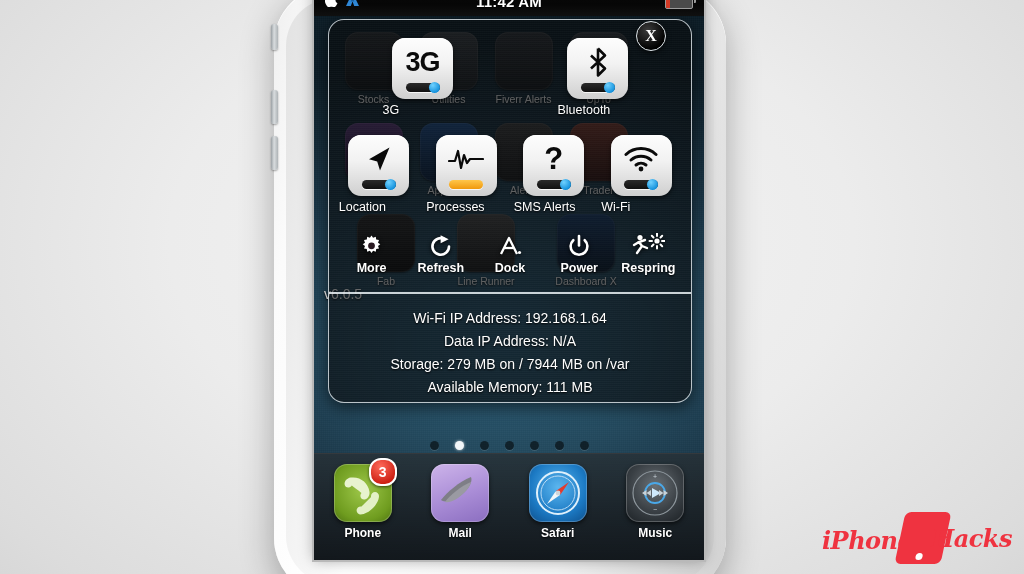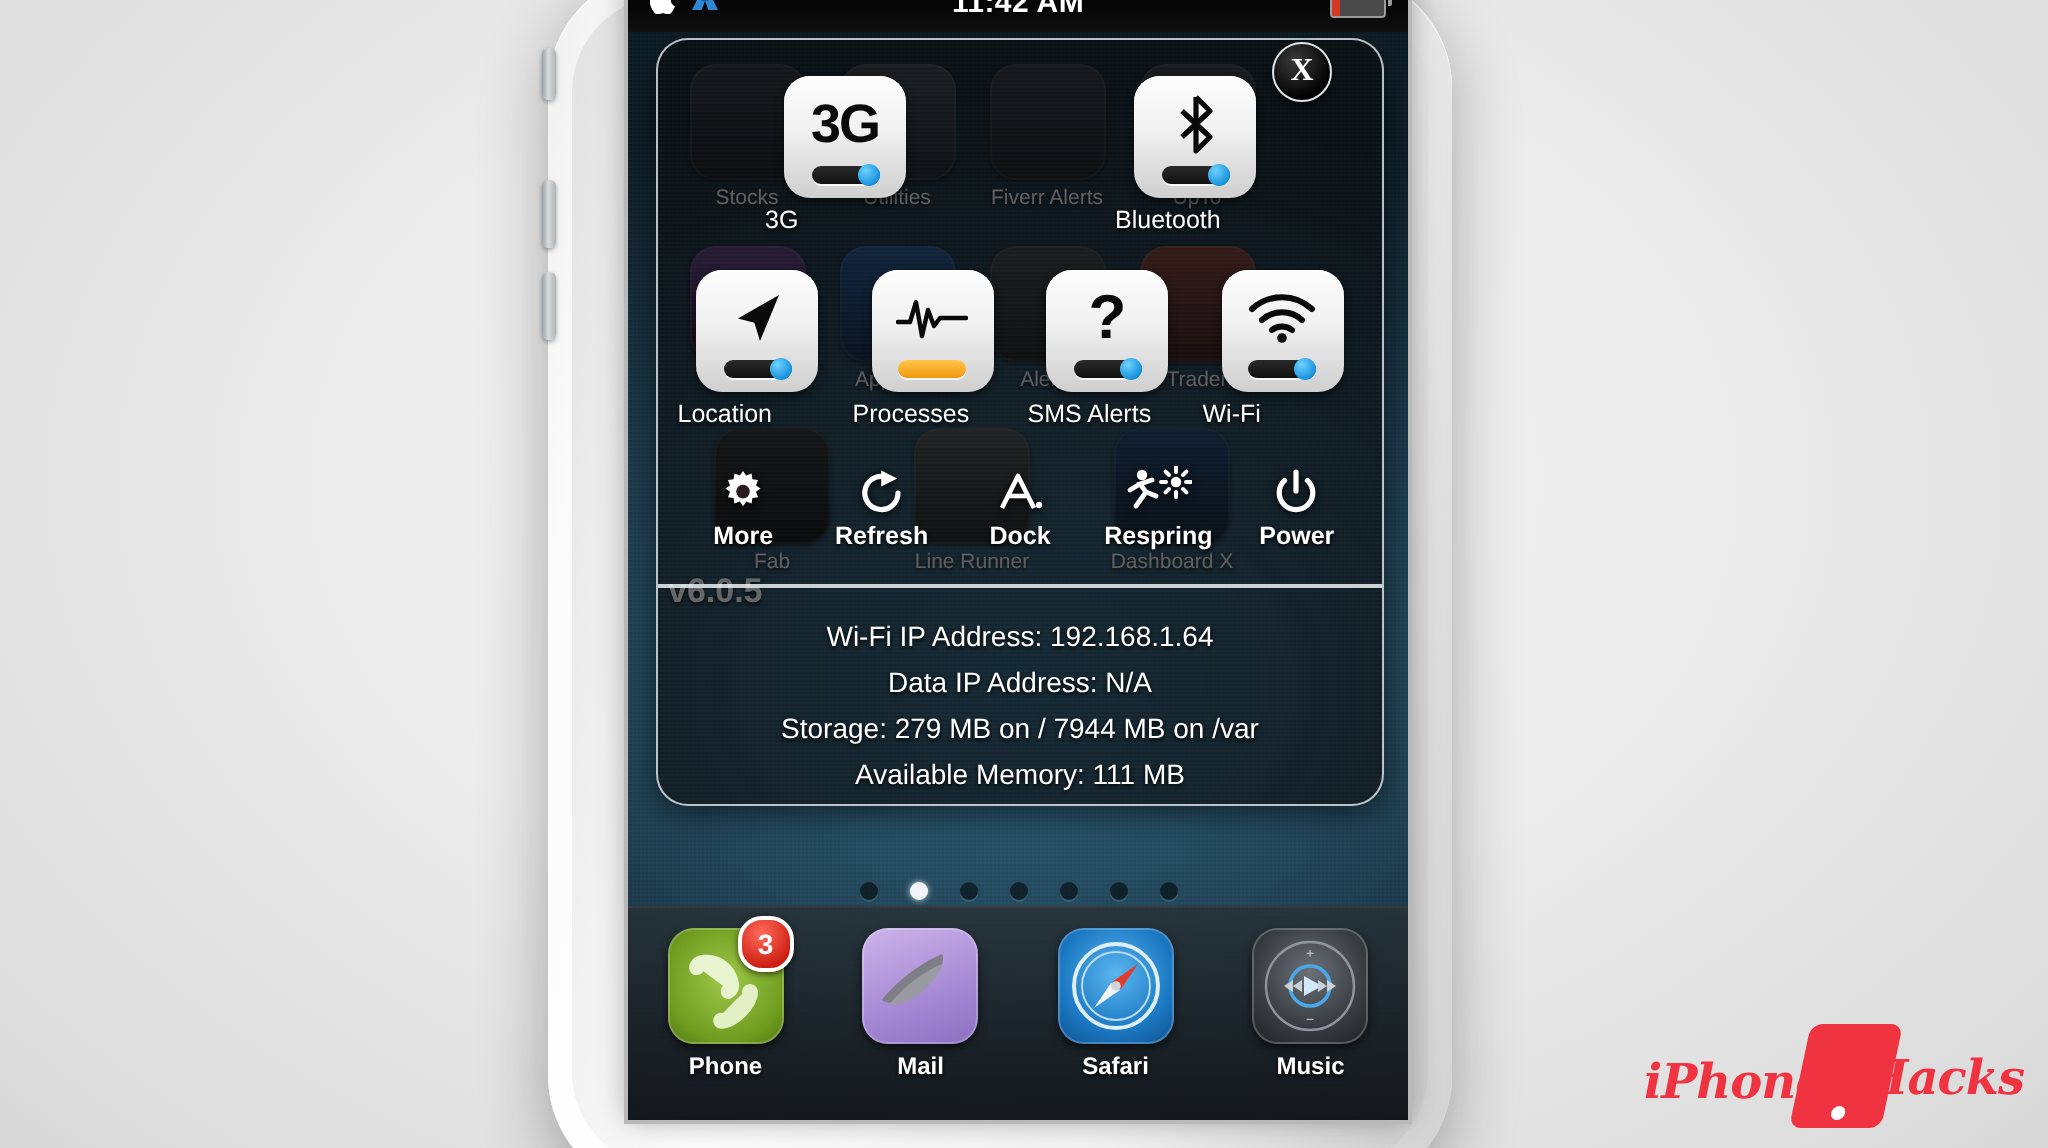--- a/index.html
+++ b/index.html
@@ -120,22 +120,22 @@
     text-shadow:0 1px 2px rgba(0,0,0,1);white-space:nowrap;}
 
   
   #action-row{display:flex;justify-content:space-around;padding:0 8px;position:relative;z-index:2;}
   .act{width:72px;text-align:center;position:relative;height:54px;font-weight:bold;}
   .act .aglyph{height:28px;display:flex;align-items:center;justify-content:center;
                color:#fff;filter:drop-shadow(0 1px 2px rgba(0,0,0,.9));}
   .act .alabel{font-size:12.5px;color:#fff;text-shadow:0 1px 2px rgba(0,0,0,1);margin-top:1px;}
 
   #panel-divider{height:1.5px;background:rgba(235,242,246,.85);margin:6px 0 0;position:relative;z-index:2;}
-  #version{position:absolute;left:10px;top:300px;font-size:17px;font-weight:bold;color:#fff;
-           text-shadow:0 1px 2px rgba(0,0,0,1);z-index:6;margin-left:10px;}
+  #version{position:absolute;left:10px;top:300px;font-size:14px;font-weight:normal;color:#fff;
+           text-shadow:0 1px 2px rgba(0,0,0,1);z-index:6;}
   #infoblock{position:relative;z-index:3;text-align:center;padding-top:9px;}
   #infoblock .line{font-size:14px;color:#fff;margin:7px 0;
     text-shadow:0 1px 2px rgba(0,0,0,1);}
 
   
   #dots{position:absolute;left:0;top:455px;width:390px;z-index:12;
         display:flex;justify-content:center;gap:16px;}
   .dot{width:9px;height:9px;border-radius:50%;background:rgba(0,0,0,.55);
        box-shadow:0 1px 0 rgba(255,255,255,.12);}
   .dot.active{background:#f2f6f8;box-shadow:0 0 3px rgba(255,255,255,.8);}
@@ -359,20 +359,29 @@
         </div>
         <div class="act">
           <div class="aglyph">
             <svg width="24" height="22" viewBox="0 0 24 22">
                   <path fill="none" stroke="#fff" stroke-width="2.3" stroke-linejoin="round" d="M3 19 L11 3 L19 19"></path>
                   <line x1="6.5" y1="13" x2="15.5" y2="13" stroke="#fff" stroke-width="2.3"></line>
                   <circle cx="21.5" cy="17.5" r="1.6" fill="#fff"></circle>
                 </svg>
           </div>
           <div class="alabel">Dock</div>
+        </div>
+        <div class="act">
+          <div class="aglyph">
+            <svg width="22" height="24" viewBox="0 0 22 24">
+                  <path fill="none" stroke="#fff" stroke-width="2.6" stroke-linecap="round" d="M5.3 6.2a8.4 8.4 0 1 0 11.4 0"></path>
+                  <line x1="11" y1="2" x2="11" y2="11.5" stroke="#fff" stroke-width="2.6" stroke-linecap="round"></line>
+                </svg>
+          </div>
+          <div class="alabel">Power</div>
         </div>
         <div class="act">
           <div class="aglyph">
             <svg width="34" height="26" viewBox="0 0 34 26">
               <circle cx="9" cy="4.5" r="2.6" fill="#fff"></circle>
               <path fill="none" stroke="#fff" stroke-width="2.4" stroke-linecap="round" d="M6 20 L11 13 L8 9 L14 7 M11 13 L16 15 M8 9 L3 12"></path>
               <g stroke="#fff" stroke-width="2" stroke-linecap="round">
                 <line x1="26" y1="3" x2="26" y2="0.5"></line>
                     <line x1="26" y1="13" x2="26" y2="15.5"></line>
                 <line x1="21" y1="8" x2="18.5" y2="8"></line>
@@ -380,29 +389,20 @@
                 <line x1="22.5" y1="4.5" x2="20.8" y2="2.8"></line>
                     <line x1="29.5" y1="11.5" x2="31.2" y2="13.2"></line>
                 <line x1="22.5" y1="11.5" x2="20.8" y2="13.2"></line>
                     <line x1="29.5" y1="4.5" x2="31.2" y2="2.8"></line>
               </g>
               <circle cx="26" cy="8" r="2.6" fill="#fff"></circle>
             </svg>
           </div>
           <div class="alabel">Respring</div>
         </div>
-        <div class="act">
-          <div class="aglyph">
-            <svg width="22" height="24" viewBox="0 0 22 24">
-                  <path fill="none" stroke="#fff" stroke-width="2.6" stroke-linecap="round" d="M5.3 6.2a8.4 8.4 0 1 0 11.4 0"></path>
-                  <line x1="11" y1="2" x2="11" y2="11.5" stroke="#fff" stroke-width="2.6" stroke-linecap="round"></line>
-                </svg>
-          </div>
-          <div class="alabel">Power</div>
-        </div>
       </div>
 
       <div id="panel-divider"></div>
 
       <div id="infoblock">
         <div class="line">Wi-Fi IP Address: 192.168.1.64</div>
         <div class="line">Data IP Address: N/A</div>
         <div class="line">Storage: 279 MB on / 7944 MB on /var</div>
         <div class="line">Available Memory: 111 MB</div>
       </div>

